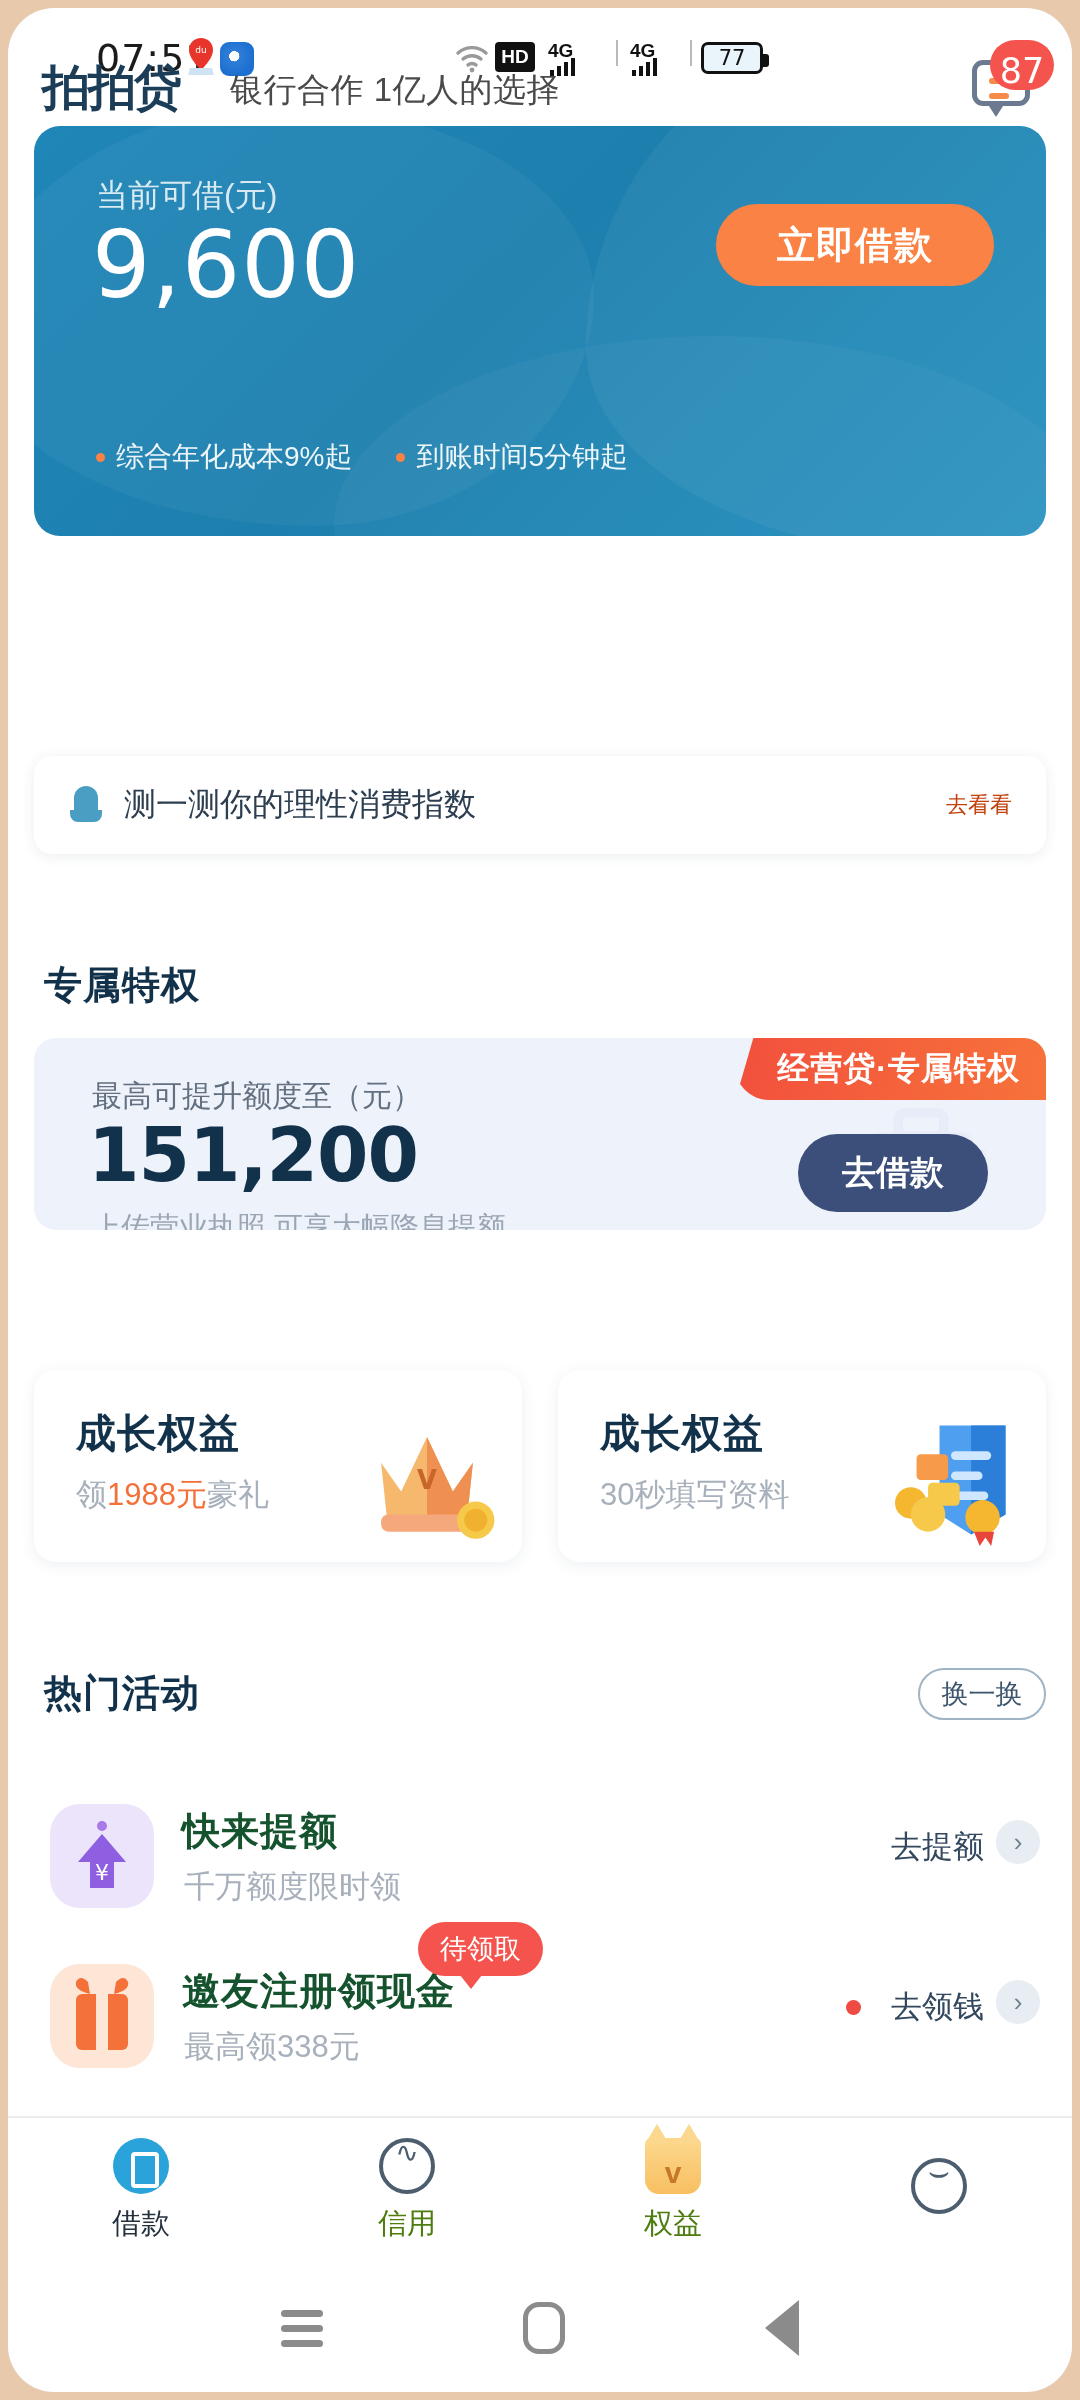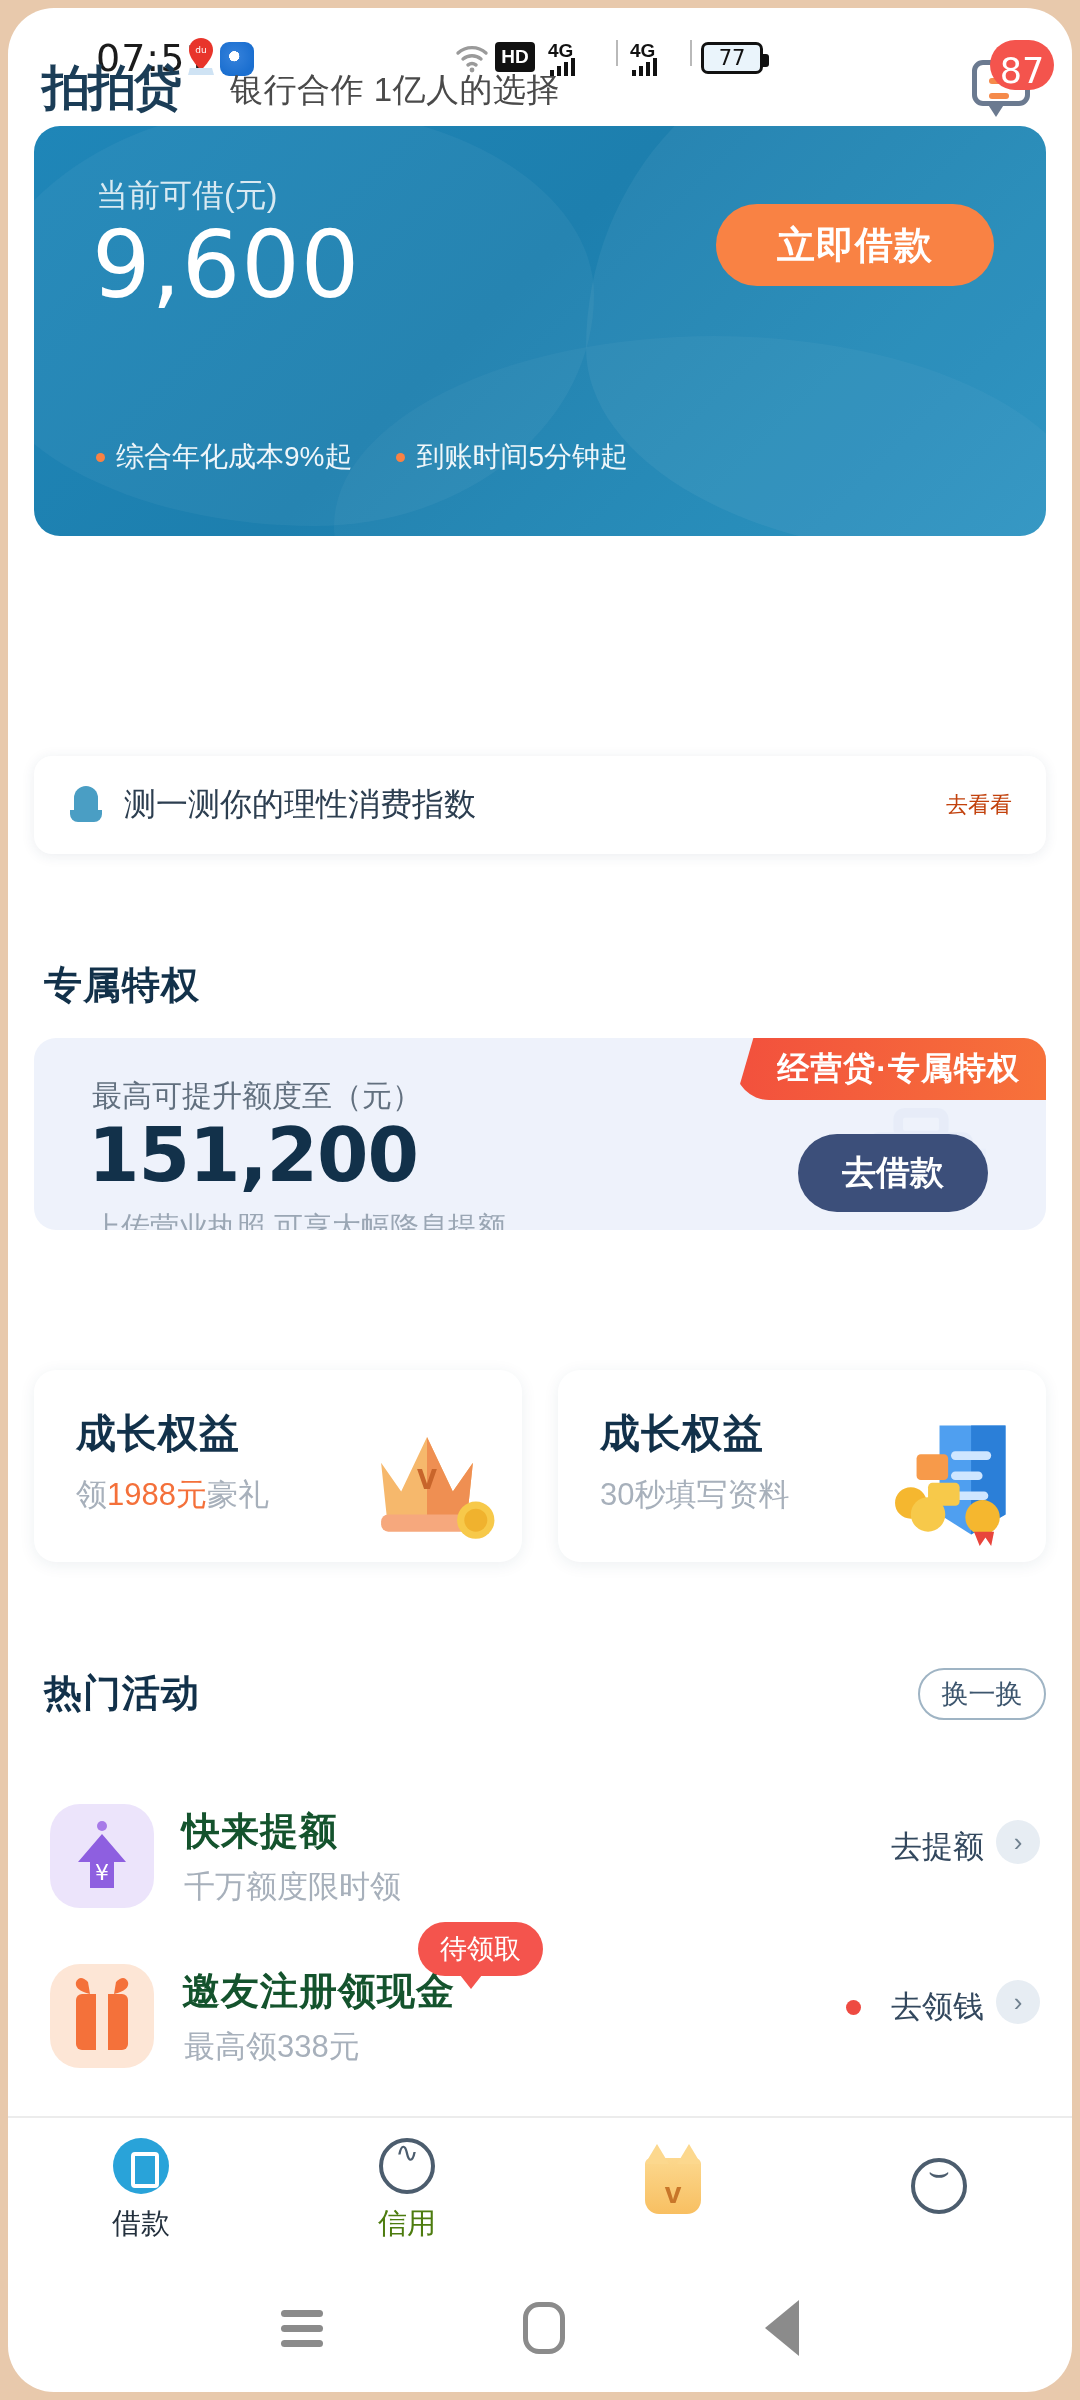--- a/index.html
+++ b/index.html
@@ -452,20 +452,21 @@
       <div class="tl">借款</div>
     </div>
     <div class="tab">
       <div class="ti ti-credit"></div>
       <div class="tl">信用</div>
     </div>
     <div class="tab">
       <div class="ti ti-rights">
         <span class="fox-v">v</span>
       </div>
+      <div class="tl">权益</div>
     </div>
     <div class="tab">
       <div class="ti ti-mine"></div>
     </div>
   </div>
 
   <div id="navbar">
     <div class="nav-recents">
           <i></i>
           <i></i>

